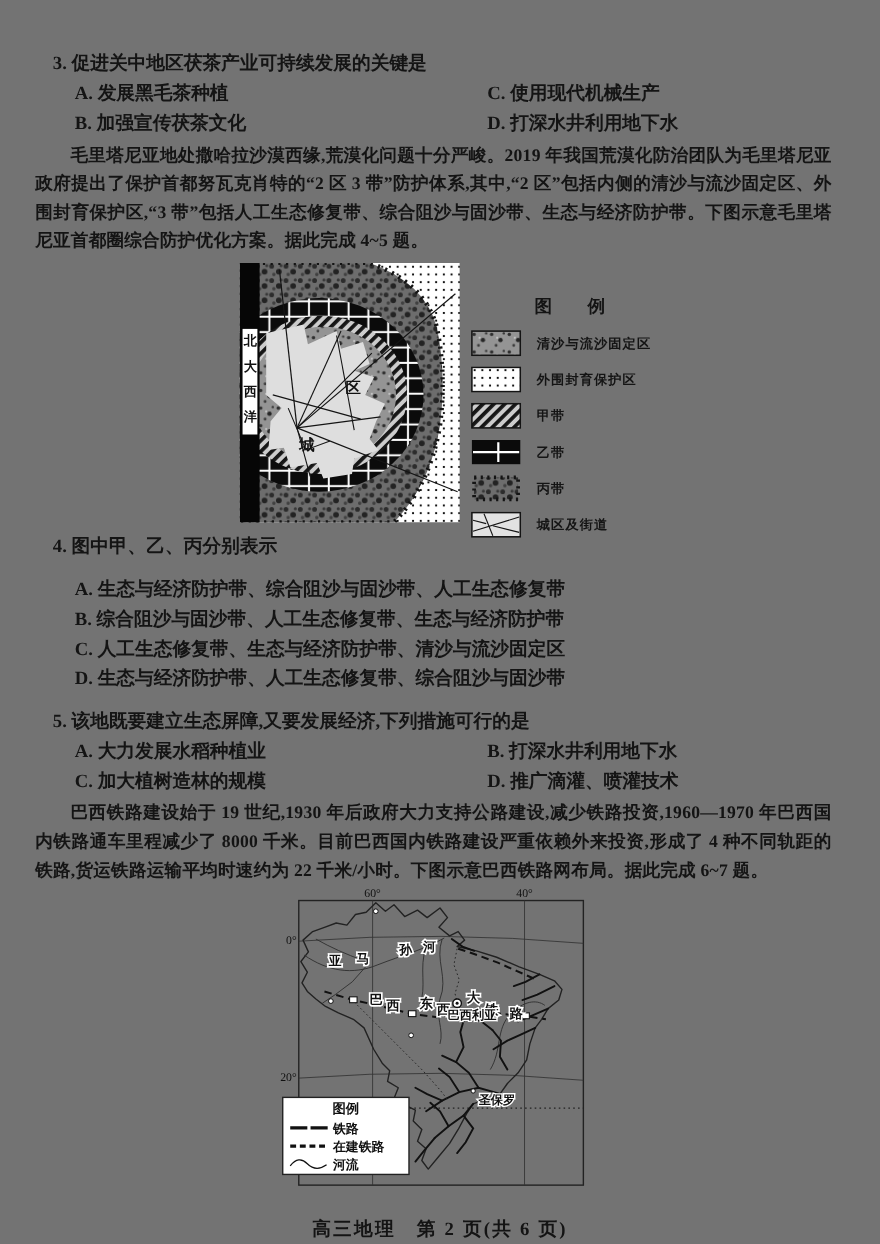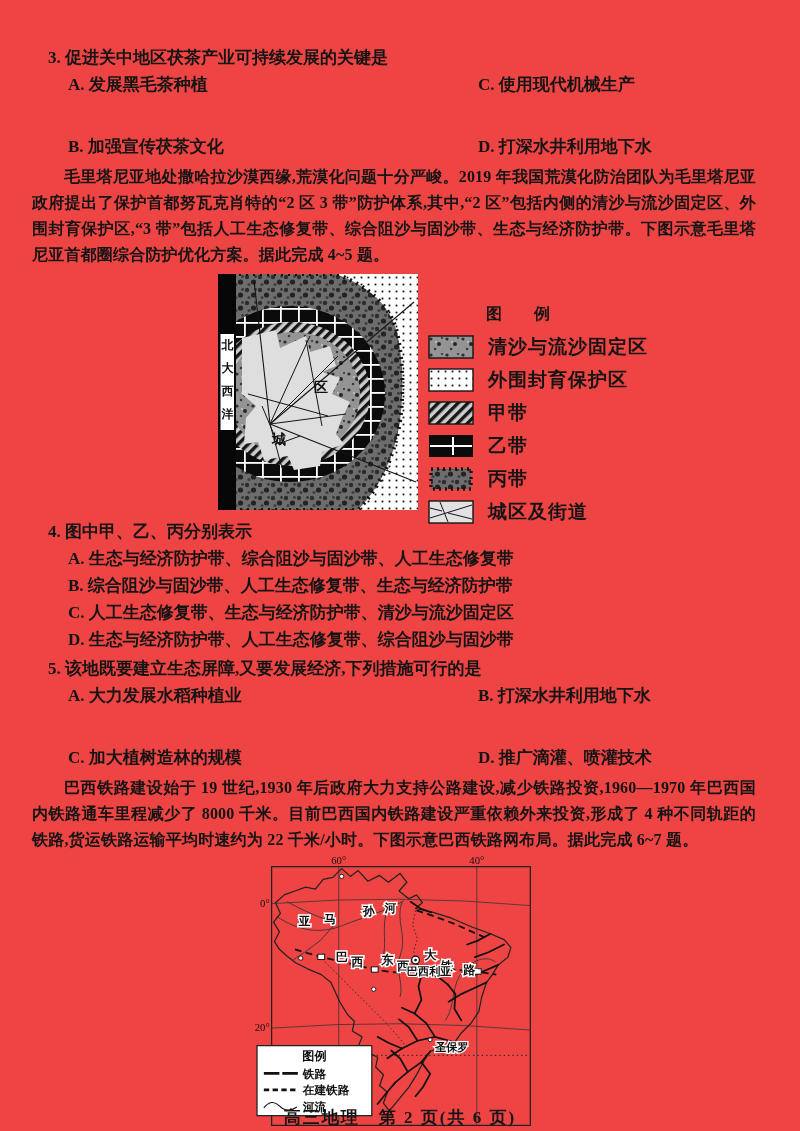--- a/index.html
+++ b/index.html
@@ -1,39 +1,39 @@
 <!DOCTYPE html>
 <html><head>
 <meta charset="utf-8">
 <style>
   html,body{margin:0;padding:0;background:#efefef;}
   .page{
-    width:800px;height:1131px;margin:0 auto;background:#ef4444;
+    width:800px;height:1131px;margin:0 auto;background:#737373;
     position:relative;overflow:hidden;color:#141414;
     font-family:"Liberation Serif","DejaVu Serif",serif;
     font-weight:500;
   }
   .content{padding-top:44px;}
   .q{padding-left:48px;padding-right:40px;font-size:17px;line-height:27px;}
   .stem{font-weight:600;}
-  .opt-grid{display:grid;grid-template-columns:375px auto;padding-left:20px;gap:35px;}
-  .opt-list{padding-left:20px;}
+  .opt-grid{display:grid;grid-template-columns:375px auto;padding-left:20px;}
+  .opt-list{padding-left:20px;margin-top:12px;}
   .opt{font-weight:600;}
   .passage{
     margin:4px 0 0 0;padding:0 44px 0 32px;font-size:16px;line-height:26px;
     text-indent:2em;text-align:justify;letter-spacing:0.2px;font-weight:700;
   }
   
   .fig1{margin:6px 0 0 218px;display:flex;align-items:flex-start;height:238px;}
   .map1{display:block;}
   .lg1{margin-left:10px;padding-top:30px;}
   .lg1-title{font-size:16px;font-weight:700;letter-spacing:8px;margin:0 0 10px 58px;}
   .lg1-row{display:flex;align-items:center;margin-bottom:9px;height:24px;}
   .lg1-row svg{flex:0 0 auto;display:block;}
-  .lg1-label{margin-left:14px;font-size:19px;font-weight:700;letter-spacing:1px;white-space:nowrap;}
+  .lg1-label{margin-left:14px;font-size:12px;font-weight:700;letter-spacing:1px;white-space:nowrap;}
   
   .fig2{margin:2px 0 0 254px;}
   .map2{display:block;}
   .footer{
     position:absolute;left:0;top:1078px;width:100%;text-align:center;
     font-size:17px;letter-spacing:2px;font-weight:600;margin-top:28px;
   }
   svg text{font-family:"Liberation Serif","DejaVu Serif",serif;}
 </style>
 </head>
@@ -183,21 +183,21 @@
     <div class="q" style="margin-top:6px">
       <div class="stem">4. 图中甲、乙、丙分别表示</div>
       <div class="opt-list">
         <div class="opt">A. 生态与经济防护带、综合阻沙与固沙带、人工生态修复带</div>
         <div class="opt">B. 综合阻沙与固沙带、人工生态修复带、生态与经济防护带</div>
         <div class="opt">C. 人工生态修复带、生态与经济防护带、清沙与流沙固定区</div>
         <div class="opt">D. 生态与经济防护带、人工生态修复带、综合阻沙与固沙带</div>
       </div>
     </div>
 
-    <div class="q" style="margin-top:2px">
+    <div class="q" style="margin-top:12px">
       <div class="stem">5. 该地既要建立生态屏障,又要发展经济,下列措施可行的是</div>
       <div class="opt-grid">
         <span class="opt">A. 大力发展水稻种植业</span>
         <span class="opt">B. 打深水井利用地下水</span>
         <span class="opt">C. 加大植树造林的规模</span>
         <span class="opt">D. 推广滴灌、喷灌技术</span>
       </div>
     </div>
 
     <p class="passage">巴西铁路建设始于 19 世纪,1930 年后政府大力支持公路建设,减少铁路投资,1960—1970 年巴西国内铁路通车里程减少了 8000 千米。目前巴西国内铁路建设严重依赖外来投资,形成了 4 种不同轨距的铁路,货运铁路运输平均时速约为 22 千米/小时。下图示意巴西铁路网布局。据此完成 6~7 题。</p>

